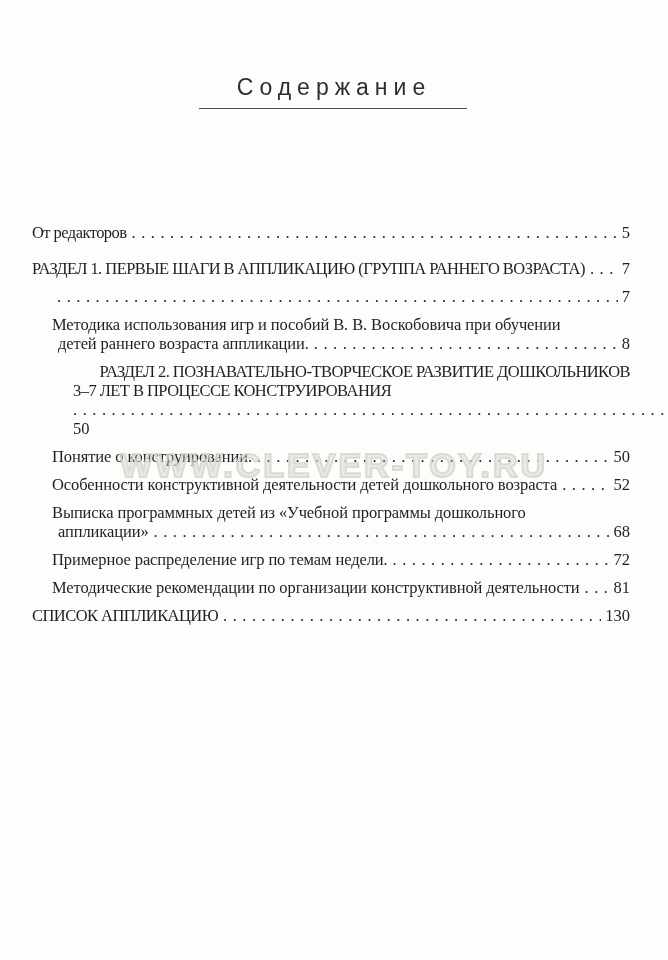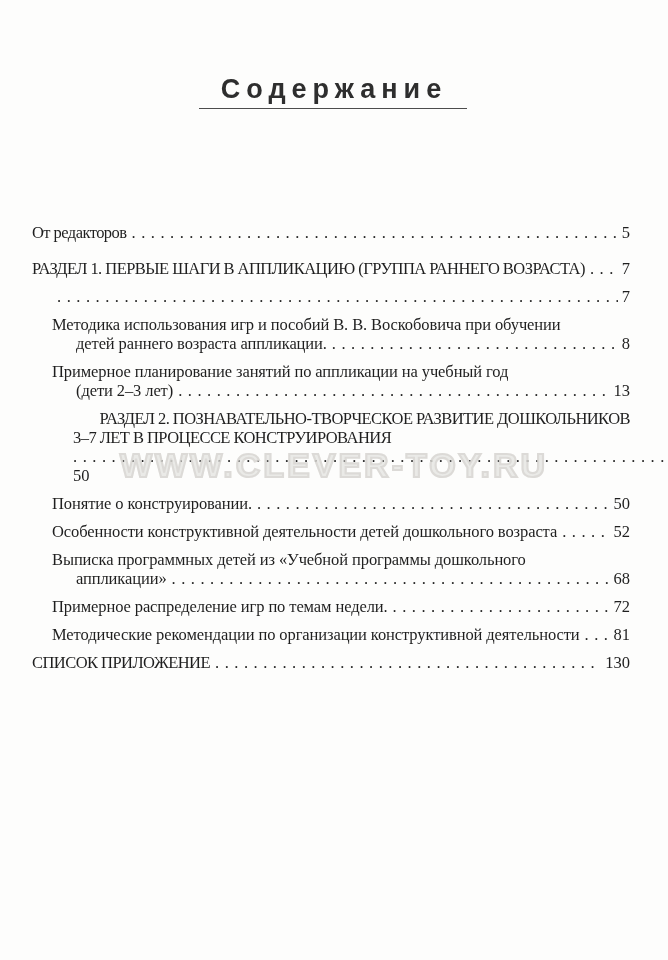--- a/index.html
+++ b/index.html
@@ -16,22 +16,22 @@
     font-family: "Liberation Serif", "DejaVu Serif", serif;
     color: #1f1f1f;
   }
   .title {
     position: absolute;
     top: 74px;
     left: 0;
     width: 668px;
     text-align: center;
     font-family: "Liberation Sans", "DejaVu Sans", sans-serif;
-    font-size: 27px;
-    font-weight: 700;
+    font-size: 23px;
+    font-weight: 400;
     letter-spacing: 6px;
     color: #2e2e2e;
   }
   .title-rule {
     position: absolute;
     top: 108px;
     left: 199px;
     width: 268px;
     height: 0;
     border-top: 1.6px solid #4c4c4c;
@@ -67,21 +67,21 @@
   .entry { margin-bottom: 9px; }
   .entry:first-child { margin-bottom: 17px; }
   .entry.level0 { letter-spacing: -0.55px; text-align: right; }
   .entry.level1 { padding-left: 20px; }
   .tline { white-space: nowrap; }
   .trow {
     display: flex;
     align-items: baseline;
   }
   .entry.level0 > .trow.cont { margin-left: 36px; flex-direction: column; }
-  .entry.level1 > .trow.cont { margin-left: 24px; }
+  .entry.level1 > .trow.cont { margin-left: 6px; }
   .ttext { white-space: nowrap; flex: 0 1 auto; }
   .leader {
     flex: 1 1 auto;
     min-width: 0;
     overflow: hidden;
     white-space: nowrap;
     margin-left: 5px;
     margin-right: 4px;
     letter-spacing: 5.5px;
     color: #262626;
@@ -124,28 +124,20 @@
         </div>
       </div>
       <div class="entry level1">
         <div class="tline">Методика использования игр и пособий В. В. Воскобовича при обучении</div>
         <div class="trow cont">
           <span class="ttext">детей раннего возраста аппликации.</span>
           <span class="leader"></span>
           <span class="pnum">8</span>
         </div>
       </div>
-      <div class="entry level1">
-        <div class="tline">Примерное планирование занятий по аппликации на учебный год</div>
-        <div class="trow cont">
-          <span class="ttext">(дети 2–3 лет)</span>
-          <span class="leader"></span>
-          <span class="pnum">13</span>
-        </div>
-      </div>
       <div class="entry level0">
         <div class="tline">РАЗДЕЛ 2. ПОЗНАВАТЕЛЬНО-ТВОРЧЕСКОЕ РАЗВИТИЕ ДОШКОЛЬНИКОВ</div>
         <div class="trow cont">
           <span class="ttext">3–7 ЛЕТ В ПРОЦЕССЕ КОНСТРУИРОВАНИЯ</span>
           <span class="leader"></span>
           <span class="pnum">50</span>
         </div>
       </div>
       <div class="entry level1">
         <div class="trow">
@@ -178,19 +170,19 @@
       </div>
       <div class="entry level1">
         <div class="trow">
           <span class="ttext">Методические рекомендации по организации конструктивной деятельности</span>
           <span class="leader"></span>
           <span class="pnum">81</span>
         </div>
       </div>
       <div class="entry level0">
         <div class="trow">
-          <span class="ttext">СПИСОК ПРИЛОЖЕНИЕ</span>
+          <span class="ttext">СПИСОК АППЛИКАЦИЮ</span>
           <span class="leader"></span>
           <span class="pnum">130</span>
         </div>
       </div>
     </div>
 </div>
 
 </body></html>

